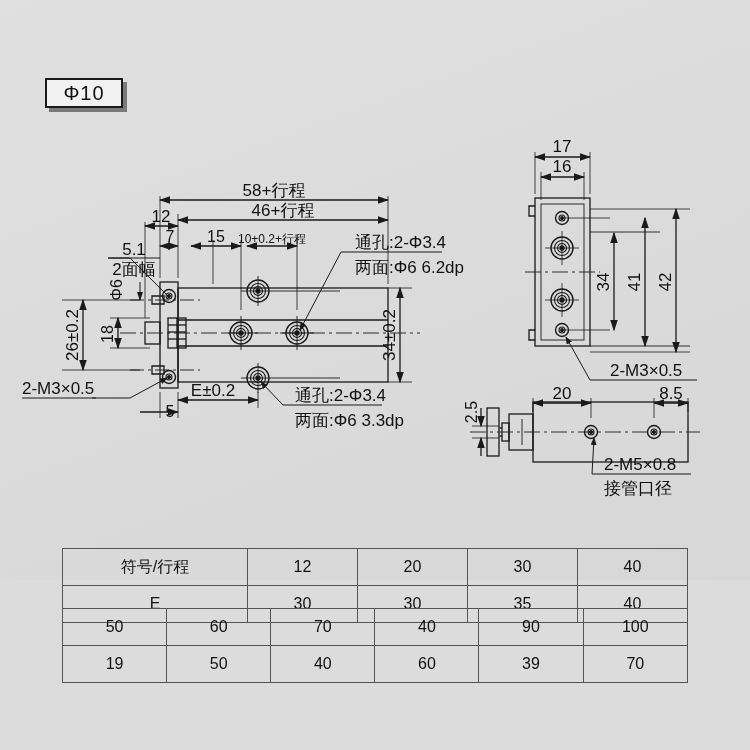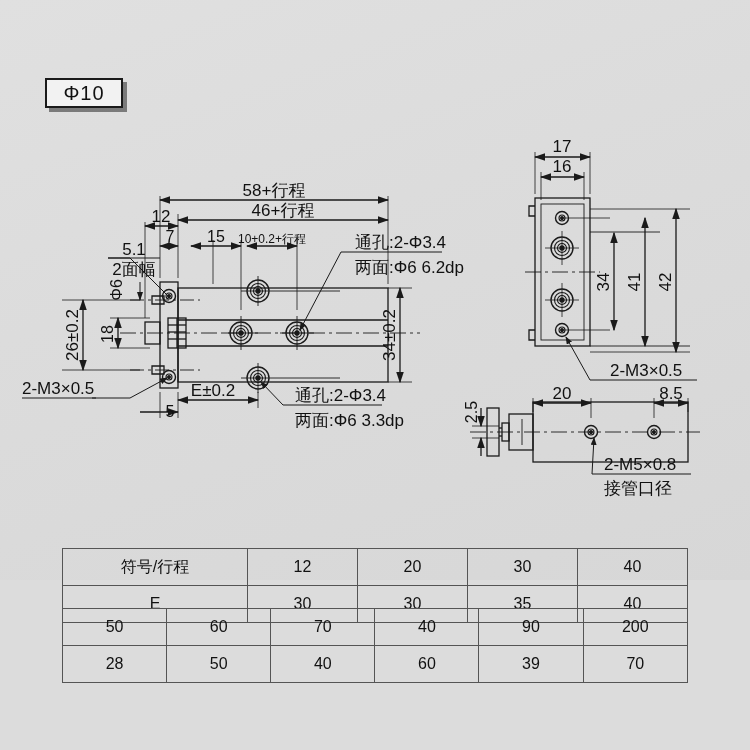--- a/index.html
+++ b/index.html
@@ -333,24 +333,24 @@
     </table>
 
   <table class="tbl" id="tableB">
     <tbody>
         <tr>
       <td>50</td>
       <td>60</td>
       <td>70</td>
       <td>40</td>
       <td>90</td>
-      <td>200</td>
+      <td>100</td>
     </tr>
     <tr>
-      <td>28</td>
+      <td>19</td>
       <td>50</td>
       <td>40</td>
       <td>60</td>
       <td>39</td>
       <td>70</td>
     </tr>
   </tbody>
     </table>
 
 </div>

